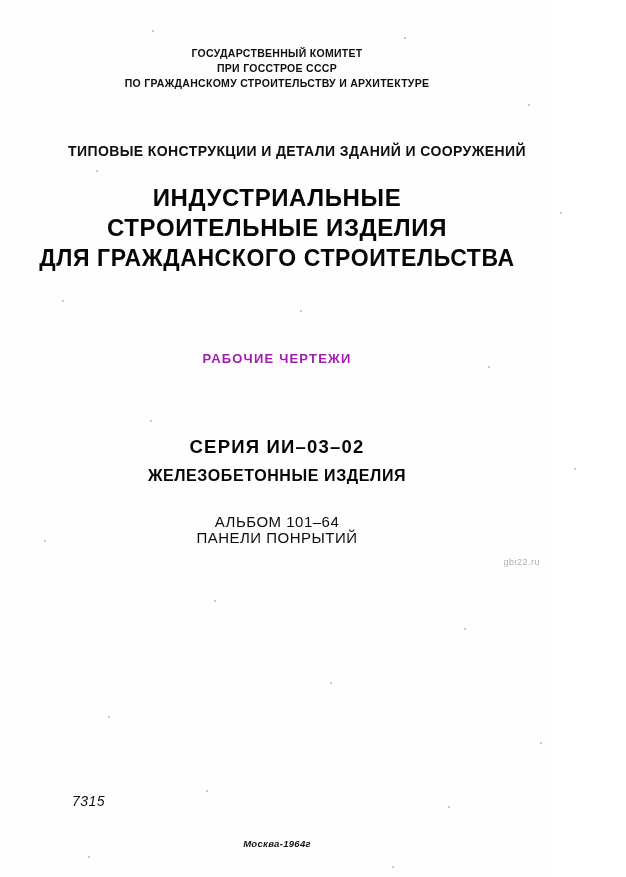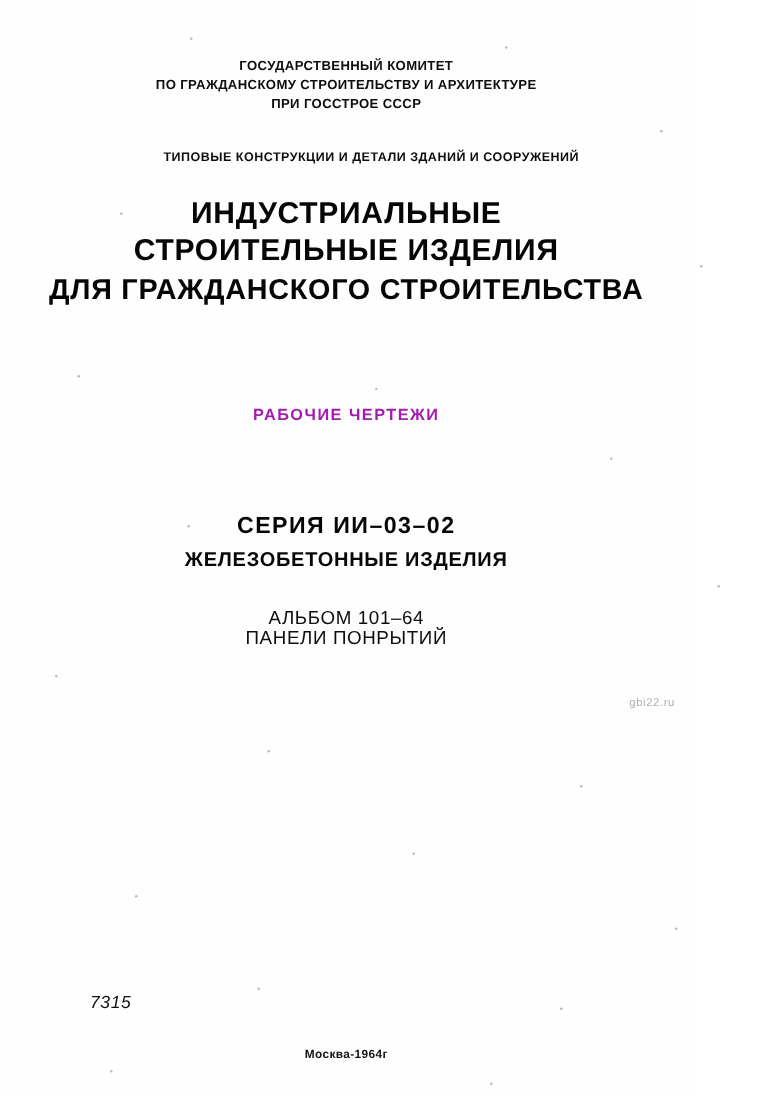--- a/index.html
+++ b/index.html
@@ -44,22 +44,22 @@
     margin-top: 46px;
     font-size: 10.5px;
     font-weight: bold;
     letter-spacing: 0.3px;
     line-height: 15px;
     color: #0e0e0e;
   }
   .block-agency div { white-space: nowrap; }
 
   .line-series-kind {
-    margin-top: 30px;
-    font-size: 10px;
+    margin-top: 52px;
+    font-size: 14px;
     font-weight: bold;
     letter-spacing: 0.4px;
     color: #0e0e0e;
     padding-left: 40px;
   }
 
   .title-main {
     margin-top: 24px;
     font-size: 24px;
     font-weight: bold;
@@ -127,20 +127,21 @@
   .imprint {
     position: absolute;
     left: 0;
     right: 0;
     top: 838px;
     text-align: center;
     font-size: 9.5px;
     font-weight: bold;
     letter-spacing: 0.3px;
     color: #141414;
+    font-style: italic;
   }
 </style>
 </head>
 <body>
 
 <div class="page">
 
   <div class="speckle" style="left:152px; top:30px; width:2px; height:2px;"></div>
   <div class="speckle" style="left:404px; top:37px; width:2px; height:2px;"></div>
   <div class="speckle" style="left:528px; top:104px; width:2px; height:2px;"></div>
@@ -159,22 +160,22 @@
   <div class="speckle" style="left:540px; top:742px; width:2px; height:2px;"></div>
   <div class="speckle" style="left:206px; top:790px; width:2px; height:2px;"></div>
   <div class="speckle" style="left:448px; top:806px; width:2px; height:2px;"></div>
   <div class="speckle" style="left:88px; top:856px; width:2px; height:2px;"></div>
   <div class="speckle" style="left:392px; top:866px; width:2px; height:2px;"></div>
 
   <div class="content">
 
     <div class="block-agency">
       <div>ГОСУДАРСТВЕННЫЙ КОМИТЕТ</div>
+      <div>ПРИ ГОССТРОЕ СССР</div>
       <div>ПО ГРАЖДАНСКОМУ СТРОИТЕЛЬСТВУ И АРХИТЕКТУРЕ</div>
-      <div>ПРИ ГОССТРОЕ СССР</div>
     </div>
 
     <div class="line-series-kind">ТИПОВЫЕ КОНСТРУКЦИИ И ДЕТАЛИ ЗДАНИЙ И СООРУЖЕНИЙ</div>
 
     <div class="title-main">
       <div class="t1">ИНДУСТРИАЛЬНЫЕ</div>
       <div class="t2">СТРОИТЕЛЬНЫЕ ИЗДЕЛИЯ</div>
       <div class="t3">ДЛЯ ГРАЖДАНСКОГО СТРОИТЕЛЬСТВА</div>
     </div>
 

